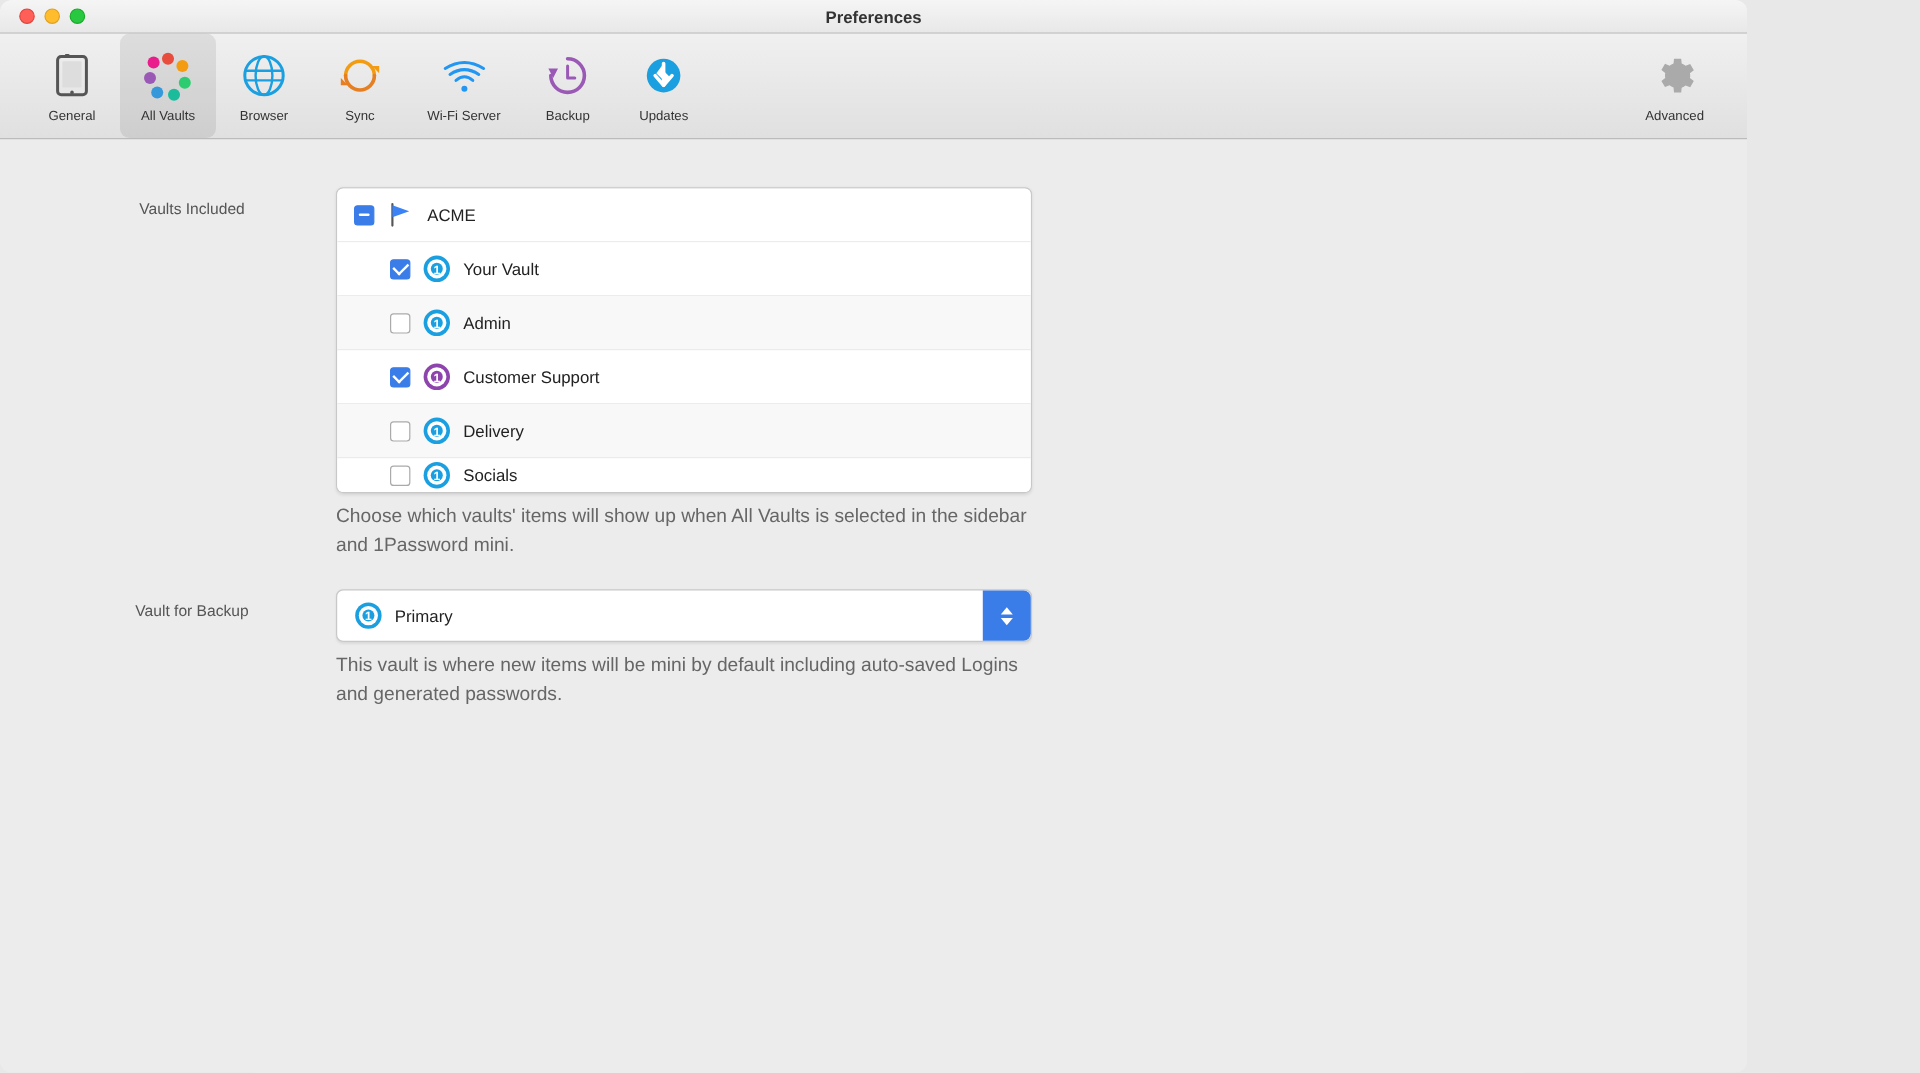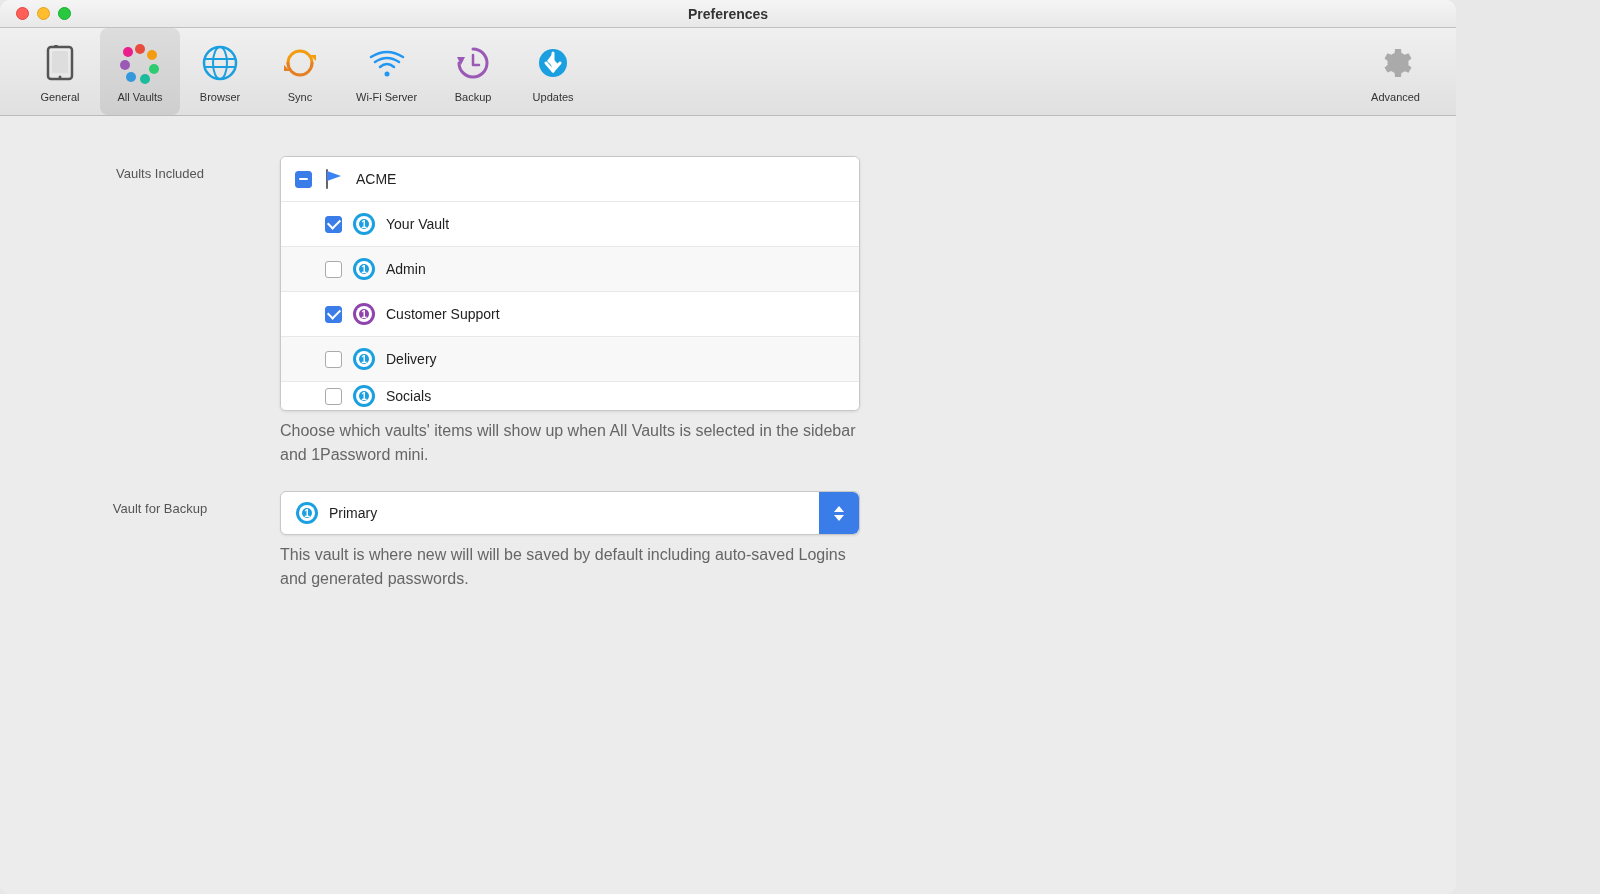--- a/index.html
+++ b/index.html
@@ -487,20 +487,20 @@
             <circle cx="12" cy="12" r="5" fill="#1a9fe0"></circle>
             <text x="12" y="16" text-anchor="middle" font-size="10" font-weight="bold" fill="white">1</text>
           </svg>
           <span style="flex:1">Primary</span>
           <div class="select-arrow">
             <div class="select-arrow-up"></div>
             <div class="select-arrow-down"></div>
           </div>
         </div>
 
-        <div class="hint-text">This vault is where new will will be saved by default including auto-saved Logins
+        <div class="hint-text">This vault is where new items will be mini by default including auto-saved Logins
 and generated passwords.</div>
 
       </div>
     </div>
 
   </div>
 </div>
 
 </body></html>

